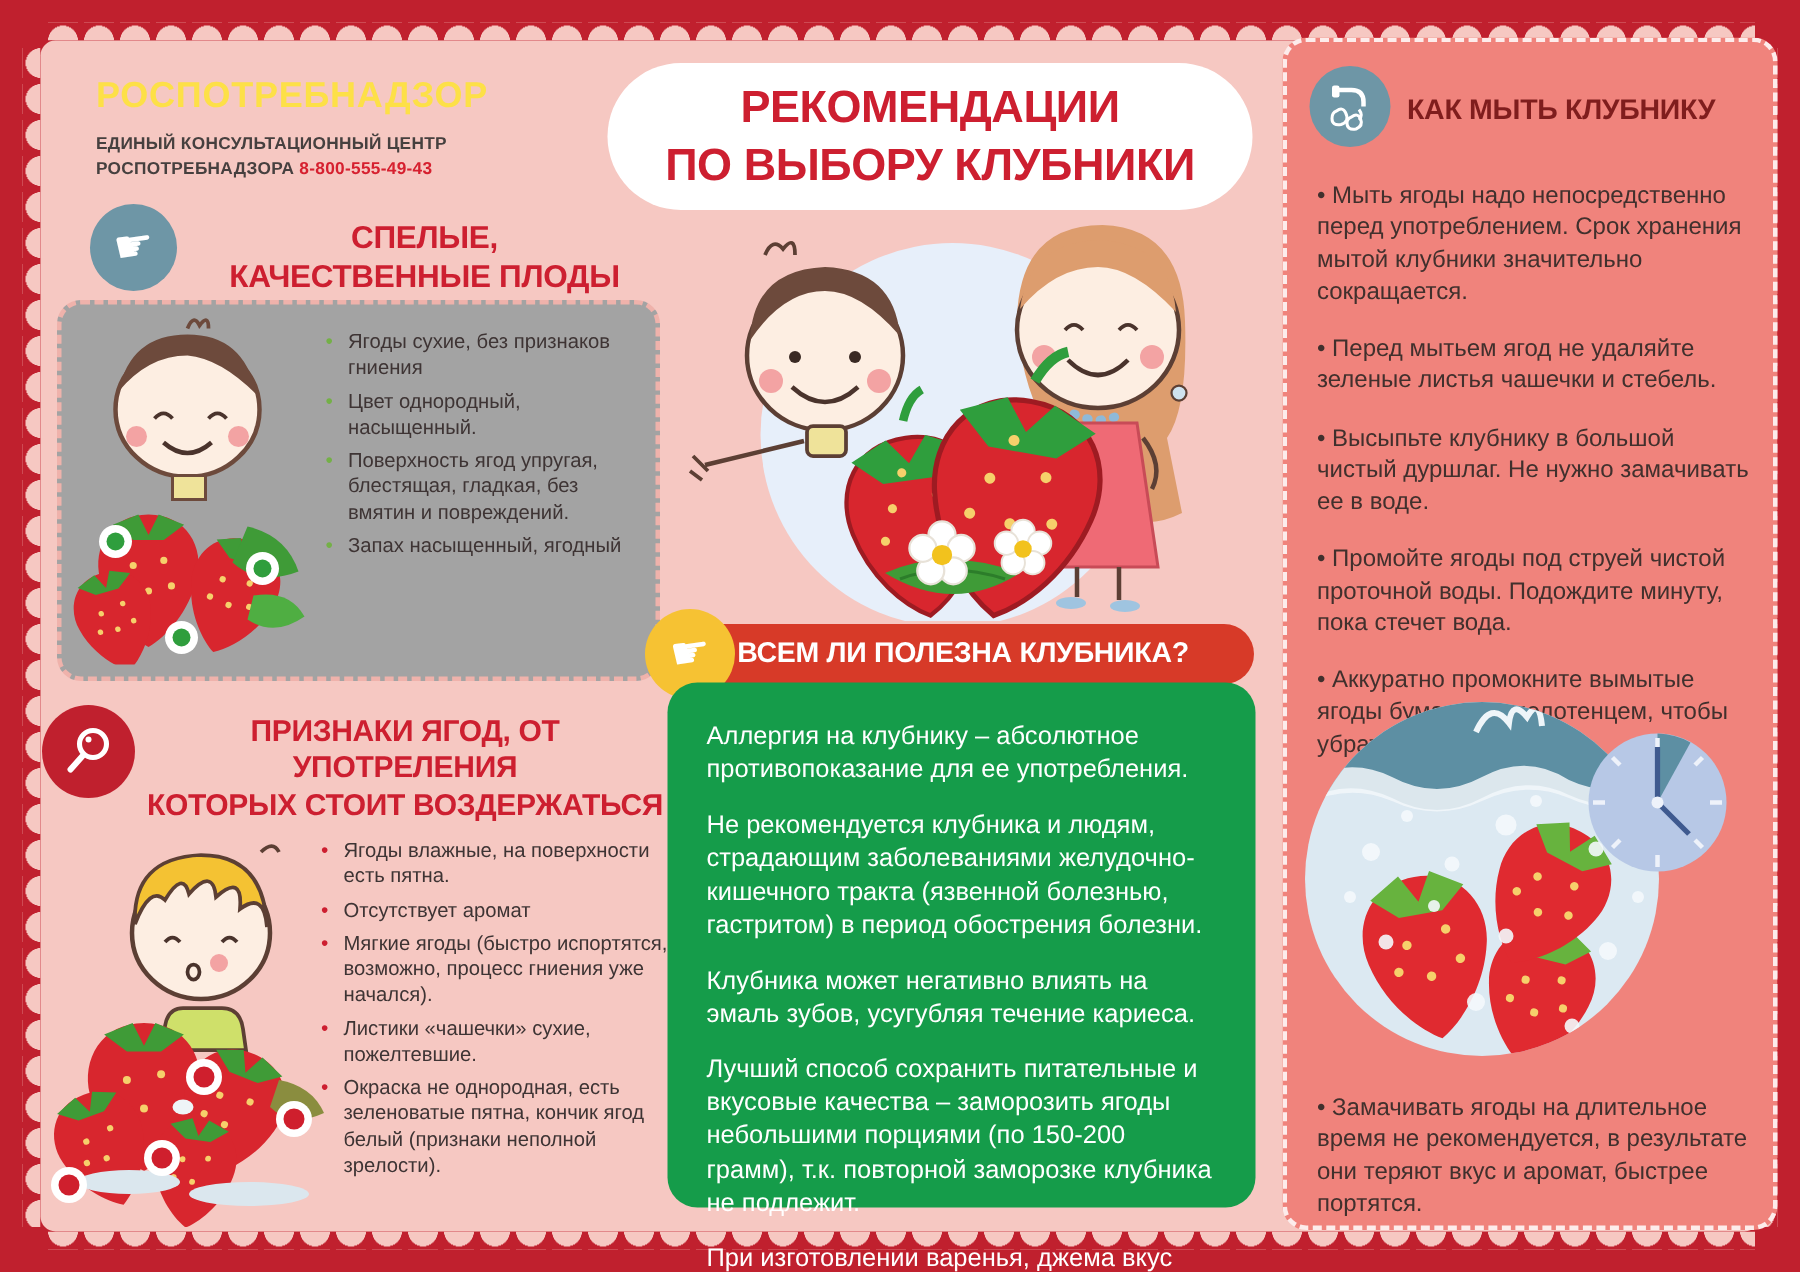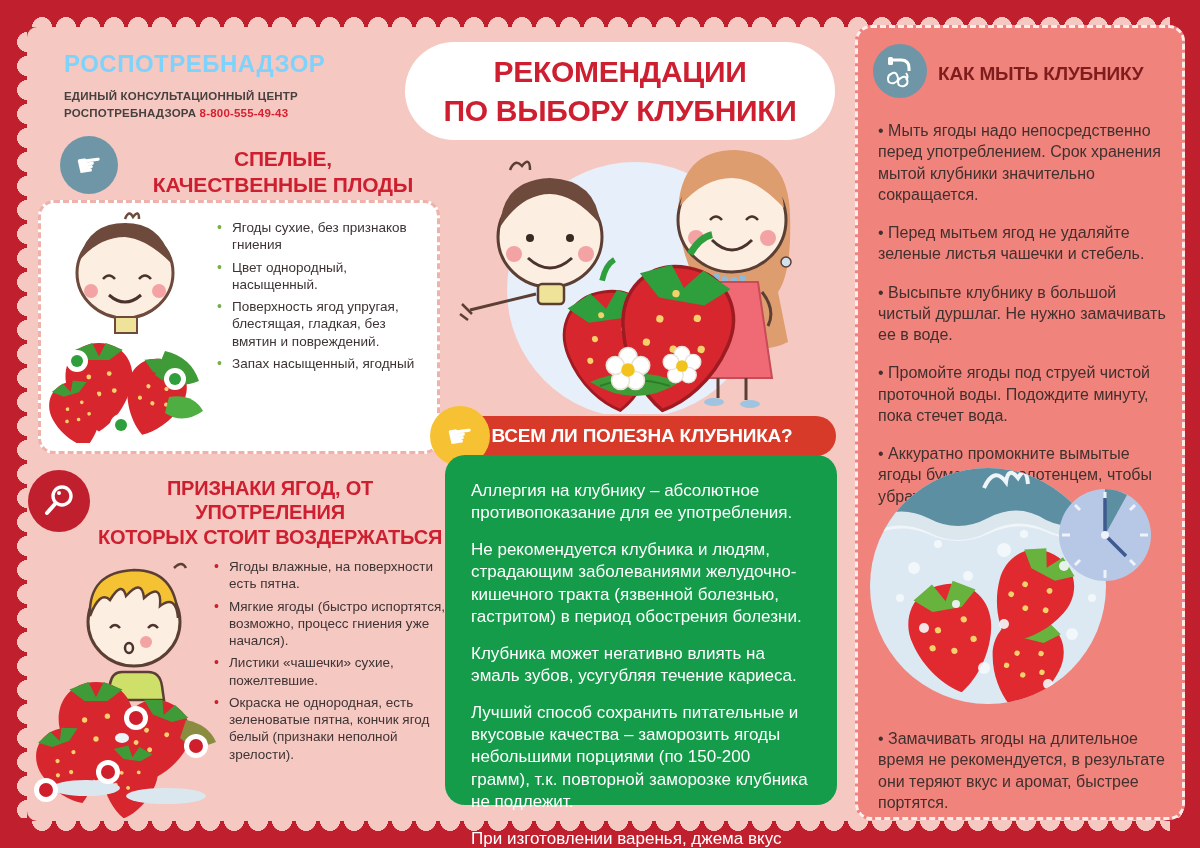--- a/index.html
+++ b/index.html
@@ -14,29 +14,29 @@
     background-image:radial-gradient(circle 10px at 12px 0px,#f6c8c2 98%,rgba(246,200,194,0) 100%);
     background-size:24px 12px;}
   .sc-left{left:15px;top:30px;bottom:30px;width:12px;background-repeat:repeat-y;
     background-image:radial-gradient(circle 10px at 12px 12px,#f6c8c2 98%,rgba(246,200,194,0) 100%);
     background-size:12px 24px;}
   .sc-right{right:15px;top:30px;bottom:30px;width:12px;background-repeat:repeat-y;
     background-image:radial-gradient(circle 10px at 0px 12px,#f6c8c2 98%,rgba(246,200,194,0) 100%);
     background-size:12px 24px;}
 
   .abs{position:absolute;}
-  .brand-name{font-size:24px;font-weight:bold;color:#7dd3fc;letter-spacing:.5px;}
+  .brand-name{font-size:24px;font-weight:bold;color:#fde047;letter-spacing:.5px;}
   .brand-sub{font-size:11.5px;font-weight:bold;color:#46403f;line-height:1.45;letter-spacing:.2px;}
   .brand-phone{color:#d6202f;text-align:right;}
 
   .sec-circle{border-radius:50%;display:flex;align-items:center;justify-content:center;}
   .hand-glyph{color:#fff;font-size:30px;line-height:1;transform:rotate(-8deg);}
   .red-heading{color:#cd1f30;font-weight:bold;text-align:center;line-height:1.22;letter-spacing:-0.2px;}
 
-  .card{background:#ffffff;border:3px dashed #efb2ab;border-radius:16px;}
+  .card{background:#a3a3a3;border:3px dashed #efb2ab;border-radius:16px;}
   .dotlist{list-style:none;margin:0;padding:0;}
   .dotlist li{position:relative;padding-left:15px;margin-bottom:5px;
     font-size:13.5px;line-height:1.28;color:#3e3434;}
   .dotlist li::before{content:"•";position:absolute;left:0;top:0;font-size:14px;}
   .dotlist.green li::before{color:#74b047;}
   .dotlist.red li::before{color:#cd1f30;}
 
   .pill{background:#ffffff;border-radius:50px;display:flex;flex-direction:column;
     align-items:center;justify-content:center;}
   .pill div{color:#cd1f30;font-weight:bold;font-size:30px;line-height:1.3;letter-spacing:-0.3px;}
@@ -179,20 +179,21 @@
         <circle cx="82" cy="222" r="7" fill="#cf1f2d"></circle>
       </g>
     <g>
         <circle cx="20" cy="240" r="12" fill="#fff"></circle>
         <circle cx="20" cy="240" r="7" fill="#cf1f2d"></circle>
       </g>
   </svg>
 
   <ul class="dotlist red abs" style="left:214px;top:558px;width:238px;">
     <li>Ягоды влажные, на поверхности есть пятна.</li>
+    <li>Отсутствует аромат</li>
     <li>Мягкие ягоды (быстро испортятся, возможно, процесс гниения уже начался).</li>
     <li>Листики «чашечки» сухие, пожелтевшие.</li>
     <li>Окраска не однородная, есть зеленоватые пятна, кончик ягод белый (признаки неполной зрелости).</li>
   </ul>
 
   <div class="abs pill" style="left:405px;top:42px;width:430px;height:98px;">
     <div>РЕКОМЕНДАЦИИ</div>
     <div>ПО ВЫБОРУ КЛУБНИКИ</div>
   </div>
 

